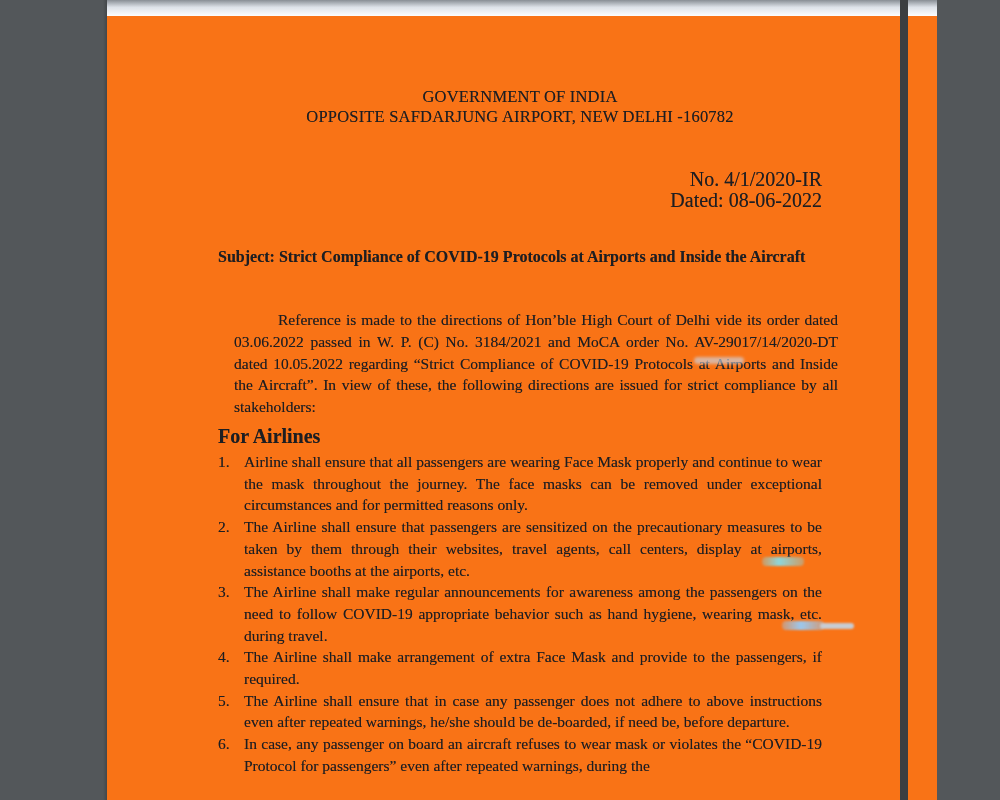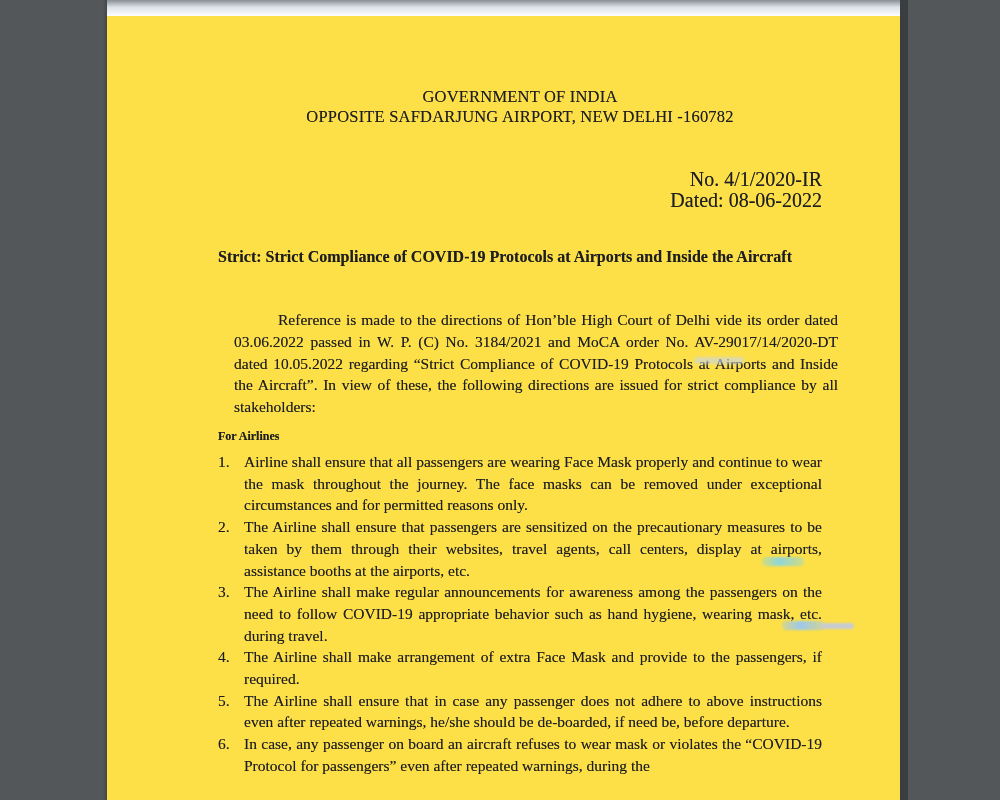--- a/index.html
+++ b/index.html
@@ -9,21 +9,22 @@
     height: 800px;
     overflow: hidden;
     background: #53575a;
     font-family: "Liberation Serif", "DejaVu Serif", serif;
   }
   
   .page {
     position: absolute;
     left: 107px; top: 0;
     width: 794px; height: 800px;
-    background: #fde047;
+    background: #f97316;
+    padding-left: 36px;
   }
   .page-left-edge {
     position: absolute;
     left: 103px; top: 0;
     width: 5px; height: 800px;
     background: linear-gradient(90deg, #53575a, #3f4346);
   }
   .page-right-edge {
     position: absolute;
     left: 900px; top: 0;
@@ -72,21 +73,21 @@
   .intro {
     position: absolute; top: 293px; left: 0; width: 100%;
     margin: 16px;
     text-indent: 44px;
     text-align: justify;
     line-height: 21.8px;
   }
   .section-heading {
     position: absolute; top: 426px; left: 0;
     font-weight: bold;
-    font-size: 12px;
+    font-size: 20px;
     line-height: 20px;
   }
   .directive-list {
     position: absolute; top: 451px; left: 0; width: 100%;
   }
   .directive-item {
     padding-left: 26px;
     text-align: justify;
     line-height: 21.7px;
   }
@@ -132,21 +133,21 @@
         <div>GOVERNMENT OF INDIA</div>
         <div>OPPOSITE SAFDARJUNG AIRPORT, NEW DELHI -160782</div>
       </div>
 
       <div class="ref-block">
         <div>No. 4/1/2020-IR</div>
         <div>Dated: 08-06-2022</div>
       </div>
 
       <div class="subject">
-        <span>Strict:</span>
+        <span>Subject:</span>
         <span>Strict Compliance of COVID-19 Protocols at Airports and Inside the Aircraft</span>
       </div>
 
       <p class="intro">Reference is made to the directions of Hon’ble High Court of Delhi vide its order dated 03.06.2022 passed in W. P. (C) No. 3184/2021 and MoCA order No. AV-29017/14/2020-DT dated 10.05.2022 regarding “Strict Compliance of COVID-19 Protocols at Airports and Inside the Aircraft”. In view of these, the following directions are issued for strict compliance by all stakeholders:</p>
 
       <div class="section-heading">For Airlines</div>
 
       <div class="directive-list">
         <div class="directive-item">
           <span class="num">1.</span><span>Airline shall ensure that all passengers are wearing Face Mask properly and continue to wear the mask throughout the journey. The face masks can be removed under exceptional circumstances and for permitted reasons only.</span>

